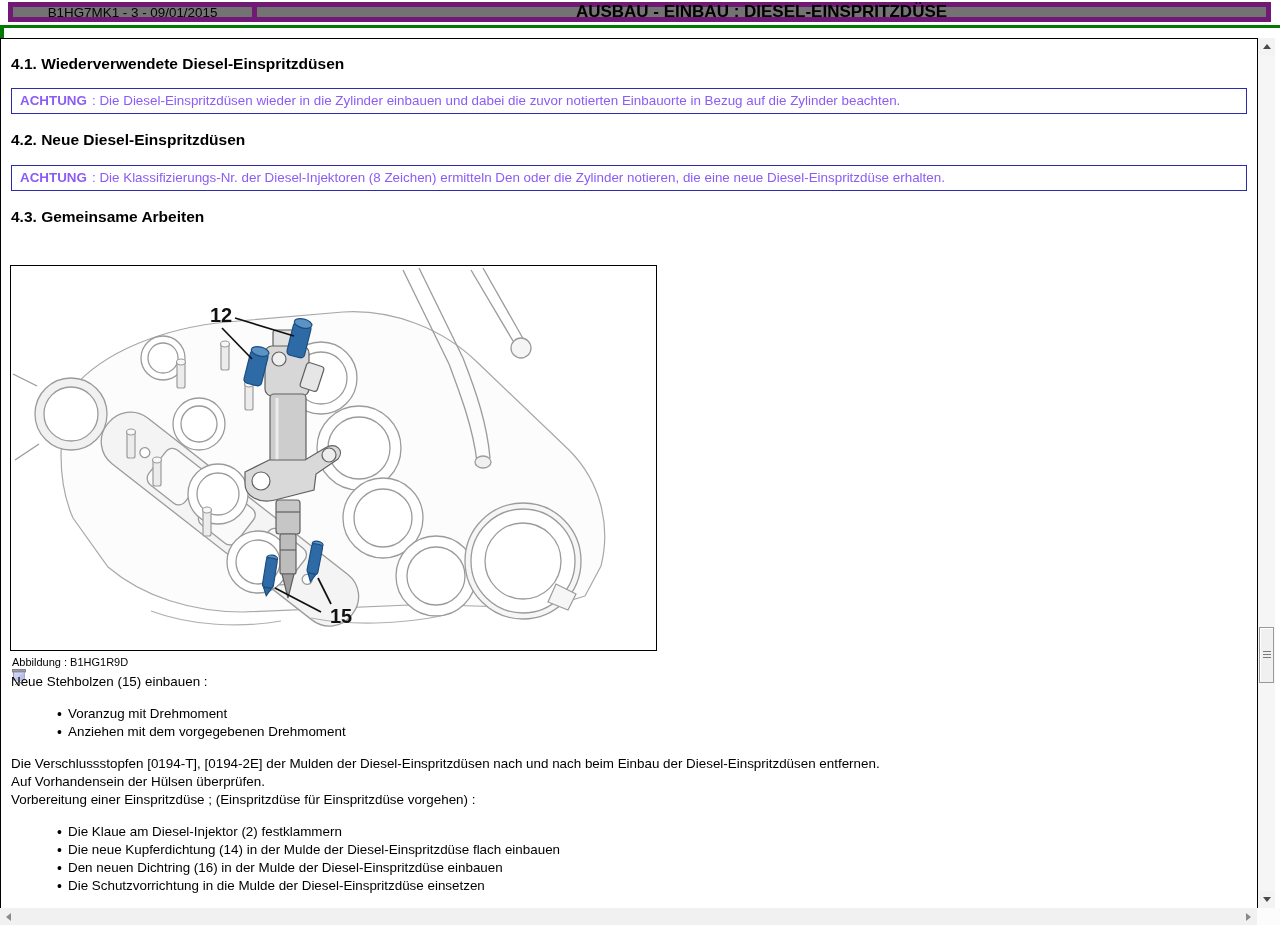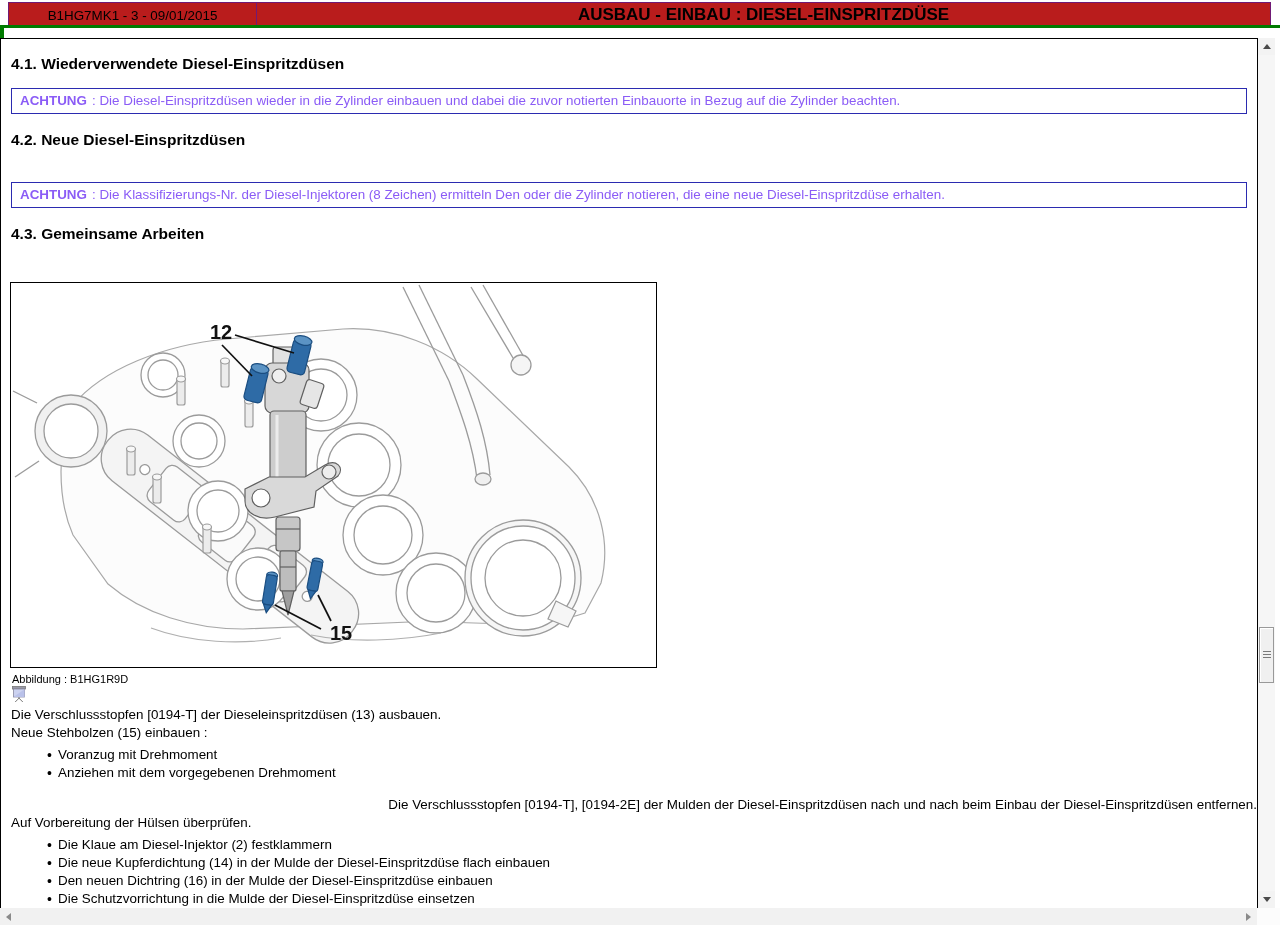--- a/index.html
+++ b/index.html
@@ -2,51 +2,51 @@
 <html><head>
 <meta charset="utf-8">
 <style>
   * { margin:0; padding:0; box-sizing:border-box; }
   html,body { background:#fff; }
   .page {
     position:relative; width:1280px; height:925px; overflow:hidden; background:#fff;
     font-family:"Liberation Sans","DejaVu Sans",sans-serif; color:#000;
   }
   
-  .hcell { position:absolute; top:2px; height:26px; border:1px solid #701a75; background:#b91c1c;
+  .hcell { position:absolute; top:2px; height:20px; border:5px solid #701a75; background:#737373;
            display:flex; align-items:center; justify-content:center; }
   .hcell.left  { left:8px;   width:249px; font-size:13.4px; }
   .hcell.right { left:257px; width:1014px; border-left:none; font-size:17px; font-weight:bold; }
   .green-rule { position:absolute; left:0; top:25px; width:1280px; height:3px; background:#007a00; }
   .green-stub { position:absolute; left:0; top:25px; width:4px; height:14px; background:#007a00; }
   
   .content-frame {
     position:absolute; left:0; top:38px; width:1258px; height:914px;
     border:1px solid #000; background:#fff; overflow:hidden;
   }
   h2.sec { font-size:15.5px; line-height:17px; font-weight:bold; margin:16px 0 0 10px; }
   h2.sec.mt { margin-top:17px; }
   .warn-box {
     margin:16px 10px 0 10px; border:1px solid #2b2bb0; padding:4px 0 4px 8px;
     font-size:13.4px; line-height:16px; color:#8b5cf6; background:#fff;
   }
-  .warn-box.second { margin-top:34px; }
+  .warn-box.second { margin-top:17px; }
   .warn-label { font-weight:bold; margin-right:5px; }
   .figure-frame {
     margin:40px 0 0 9px; width:647px; height:386px; border:1px solid #000; background:#fff;font-weight:bold;
   }
   .caption-row {
     margin:5px 0 0 11px; width:645px; height:17px;
     display:flex; align-items:flex-start; justify-content:space-between;flex-direction:column;
   }
   .caption-text { font-size:11px; line-height:13px; color:#000; }
   .para { font-size:13.4px; line-height:18px; margin-left:10px; }
   .para.gap-top { margin-top:16px; }
-  .para.gap-mid { margin-top:14px;text-align:right; }
-  ul.blist { margin:4px; padding:0; }
+  .para.gap-mid { margin-top:14px; }
+  ul.blist { margin:14px; padding:0; }
   ul.blist li {
     list-style:none; position:relative; padding-left:53px;
     font-size:13.4px; line-height:18px;
   }
   ul.blist li::before {
     content:"\2022"; position:absolute; left:42px; top:0; font-size:14px; line-height:18px;
   }
   
   .vscroll { position:absolute; left:1258px; top:38px; width:17px; height:870px; background:#f6f6f6; }
   .vs-btn { position:absolute; left:0; width:17px; height:17px; background:#f3f3f3;
@@ -226,28 +226,28 @@
           <rect x="0.5" y="0.5" width="13" height="2.5" fill="#9a9aa8" stroke="#777" stroke-width="0.8"></rect>
           <rect x="1.5" y="3" width="11" height="8" fill="#ccd2f0" stroke="#8888a0" stroke-width="0.8"></rect>
           <polygon points="1.5,11 12.5,3.2 12.5,11" fill="#b9c1e9"></polygon>
           <line x1="7" y1="11" x2="7" y2="13" stroke="#777" stroke-width="1"></line>
           <line x1="7" y1="12.2" x2="3.2" y2="16" stroke="#777" stroke-width="1"></line>
           <line x1="7" y1="12.2" x2="10.8" y2="16" stroke="#777" stroke-width="1"></line>
         </svg>
       </span>
     </div>
 
-    <p class="para gap-top">Die Verschlussstopfen [0194-T] der Dieseleinspritzdüsen (13) ausbauen.</p>
     <p class="para">Neue Stehbolzen (15) einbauen :</p>
     <ul class="blist">
       <li>Voranzug mit Drehmoment</li>
       <li>Anziehen mit dem vorgegebenen Drehmoment</li>
     </ul>
     <p class="para gap-mid">Die Verschlussstopfen [0194-T], [0194-2E] der Mulden der Diesel-Einspritzdüsen nach und nach beim Einbau der Diesel-Einspritzdüsen entfernen.</p>
-    <p class="para">Auf Vorbereitung der Hülsen überprüfen.</p>
+    <p class="para">Auf Vorhandensein der Hülsen überprüfen.</p>
+    <p class="para">Vorbereitung einer Einspritzdüse ; (Einspritzdüse für Einspritzdüse vorgehen) :</p>
     <ul class="blist">
       <li>Die Klaue am Diesel-Injektor (2) festklammern</li>
       <li>Die neue Kupferdichtung (14) in der Mulde der Diesel-Einspritzdüse flach einbauen</li>
       <li>Den neuen Dichtring (16) in der Mulde der Diesel-Einspritzdüse einbauen</li>
       <li>Die Schutzvorrichtung in die Mulde der Diesel-Einspritzdüse einsetzen</li>
     </ul>
   </div>
 
   <div class="vscroll">
     <div class="vs-btn up">

